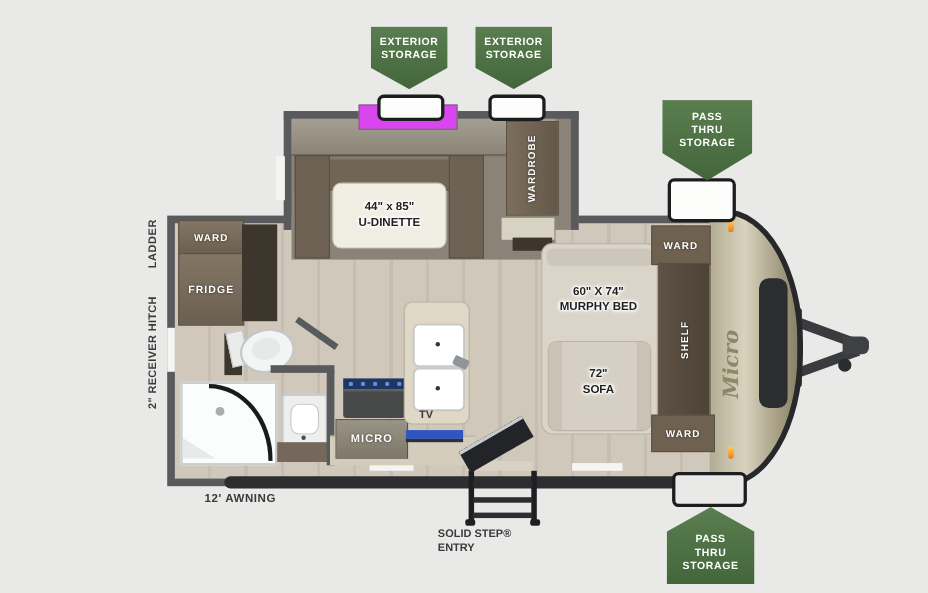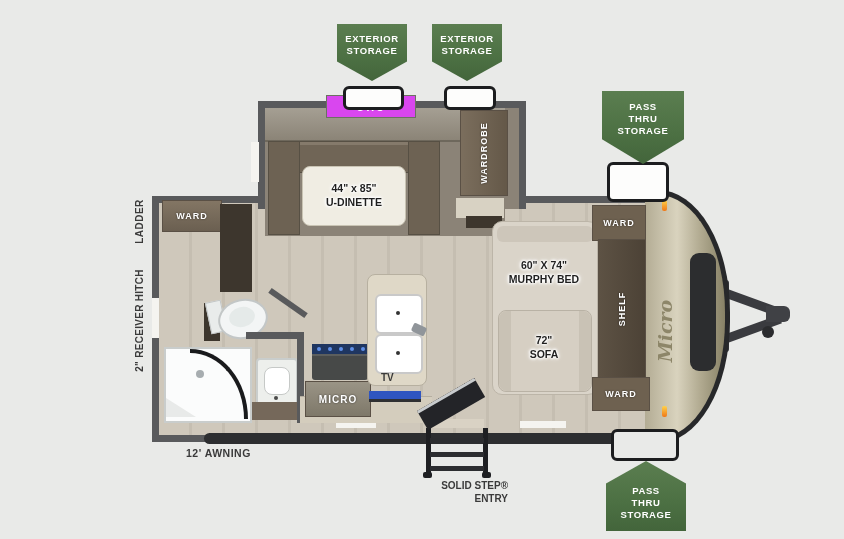--- a/index.html
+++ b/index.html
@@ -106,25 +106,28 @@
   <div class="abs" style="left:428px;top:408px;width:66px;height:22px;background:#232428;box-shadow:inset 0 3px 0 #c8cbcd;transform:rotate(-30deg);transform-origin:left bottom;z-index:5;"></div>
   <div class="abs" style="left:426px;top:428px;width:62px;height:50px;z-index:4;">
     <div class="abs" style="left:0;top:0;width:5px;height:46px;background:#1e1f22;"></div>
     <div class="abs" style="left:57px;top:0;width:5px;height:46px;background:#1e1f22;"></div>
     <div class="abs" style="left:4px;top:10px;width:54px;height:5px;background:#2c2d30;"></div>
     <div class="abs" style="left:4px;top:24px;width:54px;height:5px;background:#2c2d30;"></div>
     <div class="abs" style="left:4px;top:38px;width:54px;height:5px;background:#2c2d30;"></div>
     <div class="abs" style="left:-3px;top:44px;width:9px;height:6px;background:#1e1f22;border-radius:2px;"></div>
     <div class="abs" style="left:56px;top:44px;width:9px;height:6px;background:#1e1f22;border-radius:2px;"></div>
   </div>
-  <div class="abs lbl-dark pre" style="left:398px;top:480px;width:110px;font-size:10px;line-height:1.25;text-align:right;">SOLID STEP®
+  <div class="abs lbl-dark pre" style="left:398px;top:480px;width:110px;font-size:10px;line-height:1.25;text-align:left;">SOLID STEP®
 ENTRY</div>
 
   <div class="abs cab flexc" style="left:162px;top:200px;width:58px;height:30px;font-size:9px;">
     <span>WARD</span>
+  </div>
+  <div class="abs cab flexc" style="left:162px;top:230px;width:58px;height:64px;font-size:9.5px;">
+    <span>FRIDGE</span>
   </div>
   <div class="abs darkpanel" style="left:220px;top:204px;width:32px;height:88px;"></div>
   <div class="abs darkpanel" style="left:204px;top:303px;width:16px;height:38px;"></div>
 
   <div class="abs" style="left:208px;top:301px;width:14px;height:30px;background:#e9eceb;border:1px solid #c0c4c4;transform:rotate(-12deg);z-index:3;"></div>
   <div class="abs" style="left:218px;top:299px;width:46px;height:36px;background:#f3f5f5;border:2px solid #c3c7c7;border-radius:50%;transform:rotate(-12deg);z-index:3;"></div>
   <div class="abs" style="left:229px;top:307px;width:26px;height:20px;background:#e5eae9;border-radius:50%;transform:rotate(-12deg);z-index:3;"></div>
   <div class="abs white-fixture" style="left:164px;top:347px;width:84px;height:72px;background:#fbfcfc;"></div>
   <div class="abs" style="left:190px;top:349px;width:54px;height:66px;border-top:4px solid #191a1c;border-right:4px solid #191a1c;border-top-right-radius:100% 100%;z-index:3;"></div>
   <div class="abs" style="left:196px;top:370px;width:8px;height:8px;background:#a7adb0;border-radius:50%;z-index:3;"></div>

